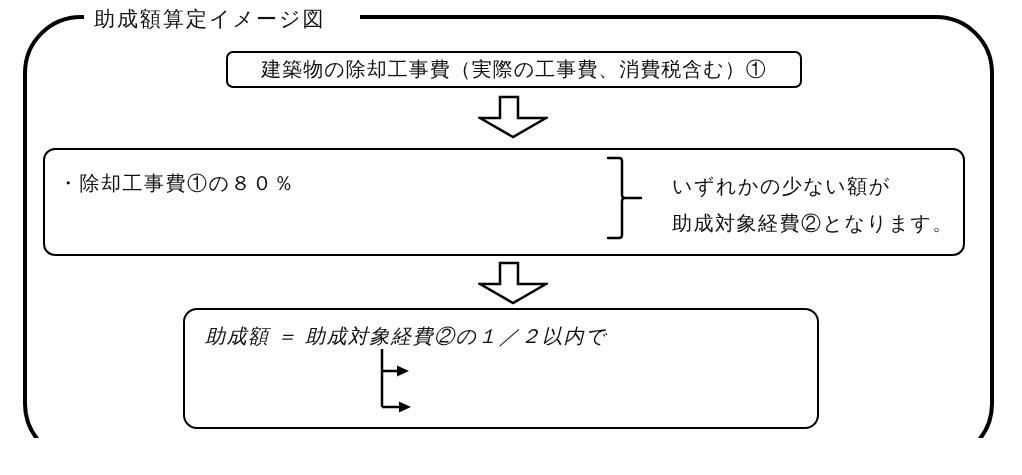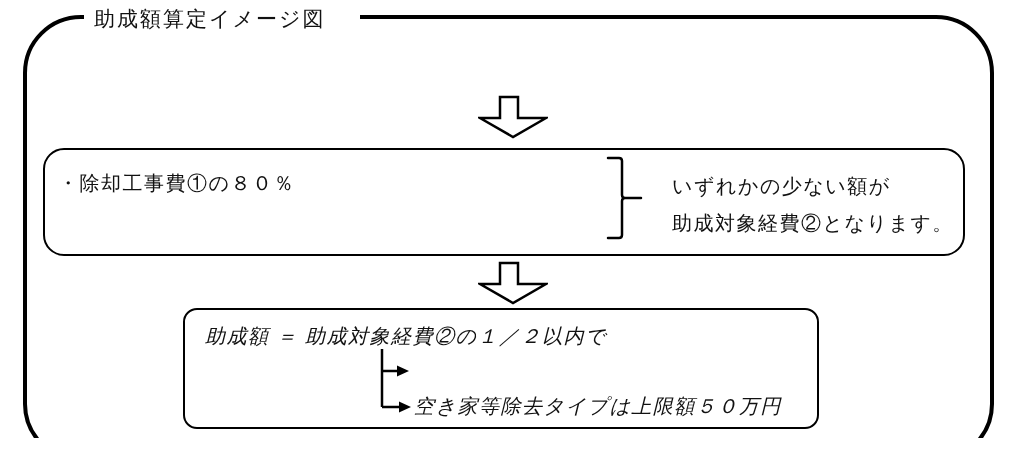--- a/index.html
+++ b/index.html
@@ -64,21 +64,21 @@
   .box-top .box-text {
     font-size: 20px;
     letter-spacing: 1px;
     white-space: nowrap;
   }
   .box-middle {
     left: 43px;
     top: 148px;
     width: 922px;
     height: 108px;
-    border-radius: 21px;
+    border-radius: 12px;
   }
   .box-bottom {
     left: 183px;
     top: 308px;
     width: 636px;
     height: 121px;
     border-radius: 14px;
     font-style: italic;
   }
   .txt {
@@ -105,20 +105,23 @@
 <body>
 
 <div class="canvas">
 
   <div class="outer-frame"></div>
 
   <div class="title-band">
     <span class="title-text">助成額算定イメージ図</span>
   </div>
 
+  <div class="box box-top">
+    <span class="box-text">建築物の除却工事費（実際の工事費、消費税含む）①</span>
+  </div>
 
   <svg class="svg-abs arrow-1" width="70" height="46" viewBox="0 0 70 46">
     <polygon points="22,3 40,3 40,24 68,24 35,43 2,24 22,24" fill="#ffffff" stroke="#000000" stroke-width="2.5" stroke-linejoin="miter"></polygon>
   </svg>
 
   <div class="box box-middle">
     <div class="txt bullet-1">・除却工事費①の８０％</div>
     <svg class="svg-abs brace-svg" width="46" height="92" viewBox="0 0 46 92">
       <path d="M6 6 H17 Q20 6 20 9 V43 Q20 46 23 46 H39 M23 46 Q20 46 20 49 V83 Q20 86 17 86 H6" fill="none" stroke="#000000" stroke-width="2.5" stroke-linecap="round"></path>
     </svg>
@@ -130,16 +133,15 @@
     <polygon points="22,3 40,3 40,24 68,24 35,43 2,24 22,24" fill="#ffffff" stroke="#000000" stroke-width="2.5" stroke-linejoin="miter"></polygon>
   </svg>
 
   <div class="box box-bottom">
     <div class="txt formula">助成額 ＝ 助成対象経費②の１／２以内で</div>
     <svg class="svg-abs connector-svg" width="46" height="78" viewBox="0 0 46 78">
       <path d="M12 3 V61 M12 25 H28 M12 61 H30" fill="none" stroke="#000000" stroke-width="2.5"></path>
       <polygon points="27,19.5 39,25 27,30.5" fill="#000000"></polygon>
       <polygon points="29,55.5 41,61 29,66.5" fill="#000000"></polygon>
     </svg>
-    <div class="txt branch-2">空き家等除去タイプは上限額５０万円</div>
   </div>
 
 </div>
 
 </body></html>

